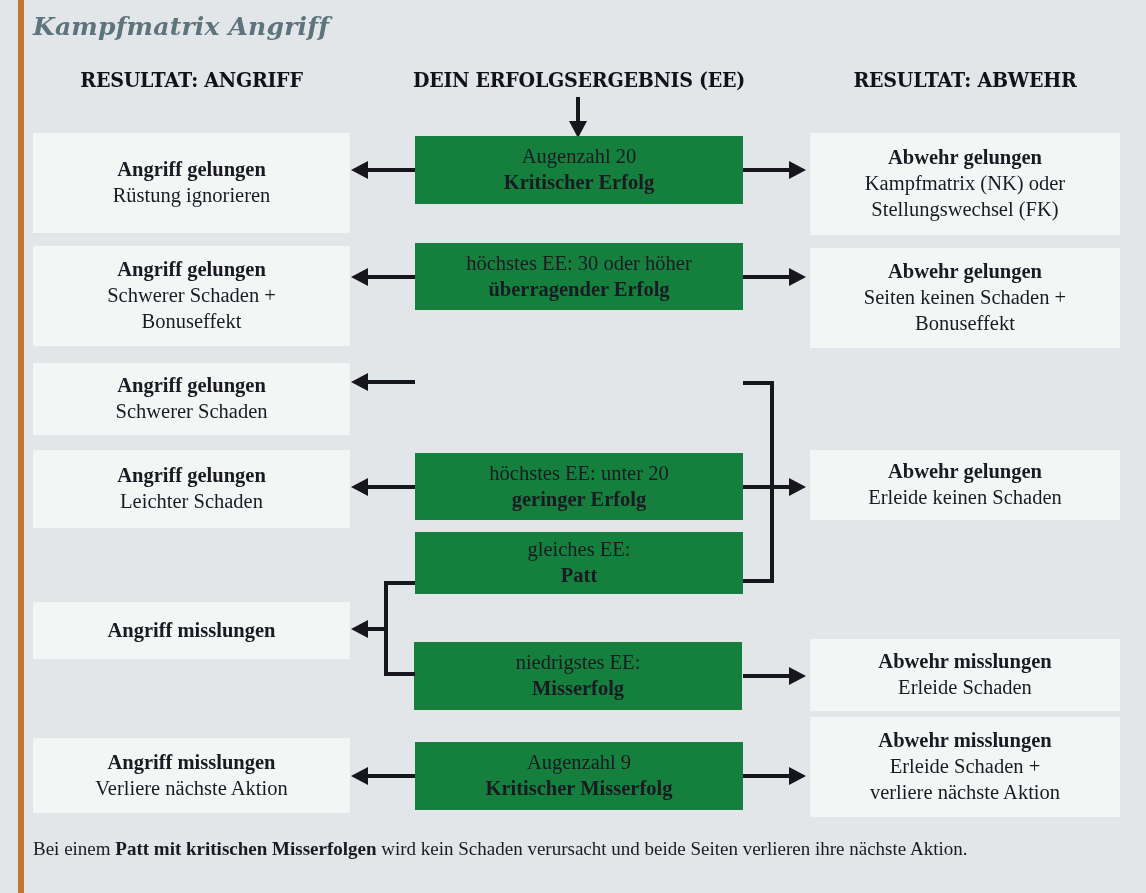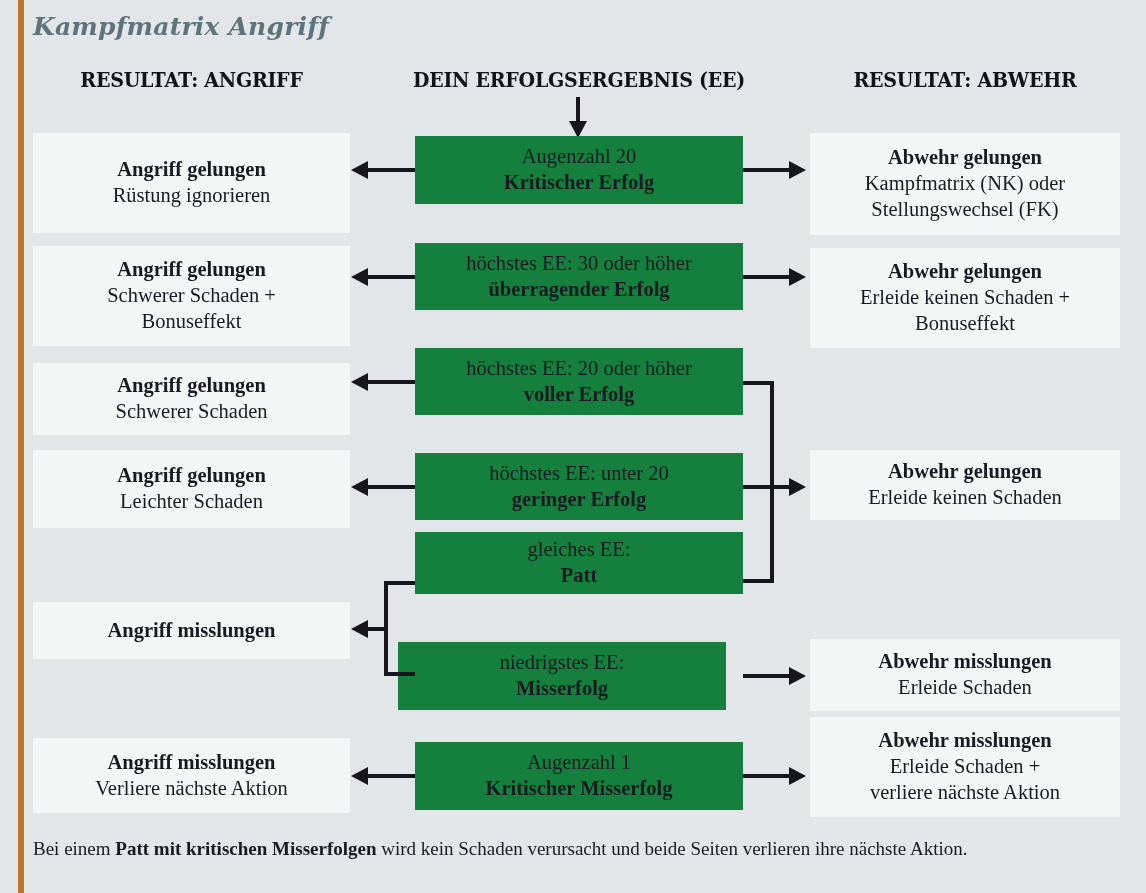--- a/index.html
+++ b/index.html
@@ -129,42 +129,38 @@
   <div class="cell center" style="left:415px; top:136px; width:328px; height:68px;">
     <span class="ln">Augenzahl 20</span>
     <span class="ln bold">Kritischer Erfolg</span>
   </div>
 
   <div class="cell center" style="left:415px; top:243px; width:328px; height:67px;">
     <span class="ln">höchstes EE: 30 oder höher</span>
     <span class="ln bold">überragender Erfolg</span>
   </div>
 
-  <div class="cell center" style="left:415px; top:348px; width:328px; height:67px;">
-    <span class="ln">höchstes EE: 20 oder höher</span>
-    <span class="ln bold">voller Erfolg</span>
-  </div>
 
   <div class="cell center" style="left:415px; top:453px; width:328px; height:67px;">
     <span class="ln">höchstes EE: unter 20</span>
     <span class="ln bold">geringer Erfolg</span>
   </div>
 
   <div class="cell center" style="left:415px; top:532px; width:328px; height:62px;">
     <span class="ln">gleiches EE:</span>
     <span class="ln bold">Patt</span>
   </div>
 
-  <div class="cell center" style="left:398px; top:642px; width:328px; height:68px;">
+  <div class="cell center" style="left:414px; top:642px; width:328px; height:68px;">
     <span class="ln">niedrigstes EE:</span>
     <span class="ln bold">Misserfolg</span>
   </div>
 
   <div class="cell center" style="left:415px; top:742px; width:328px; height:68px;">
-    <span class="ln">Augenzahl 1</span>
+    <span class="ln">Augenzahl 9</span>
     <span class="ln bold">Kritischer Misserfolg</span>
   </div>
 
   <div class="cell side" style="left:33px; top:133px; width:317px; height:100px;">
     <span class="ln bold">Angriff gelungen</span>
     <span class="ln">Rüstung ignorieren</span>
   </div>
 
   <div class="cell side" style="left:33px; top:246px; width:317px; height:100px;">
     <span class="ln bold">Angriff gelungen</span>
@@ -192,21 +188,21 @@
   </div>
 
   <div class="cell side" style="left:810px; top:133px; width:310px; height:102px;">
     <span class="ln bold">Abwehr gelungen</span>
     <span class="ln">Kampfmatrix (NK) oder</span>
     <span class="ln">Stellungswechsel (FK)</span>
   </div>
 
   <div class="cell side" style="left:810px; top:248px; width:310px; height:100px;">
     <span class="ln bold">Abwehr gelungen</span>
-    <span class="ln">Erleide keinen Schaden +</span>
+    <span class="ln">Seiten keinen Schaden +</span>
     <span class="ln">Bonuseffekt</span>
   </div>
 
   <div class="cell side" style="left:810px; top:450px; width:310px; height:70px;">
     <span class="ln bold">Abwehr gelungen</span>
     <span class="ln">Erleide keinen Schaden</span>
   </div>
 
   <div class="cell side" style="left:810px; top:639px; width:310px; height:72px;">
     <span class="ln bold">Abwehr misslungen</span>

